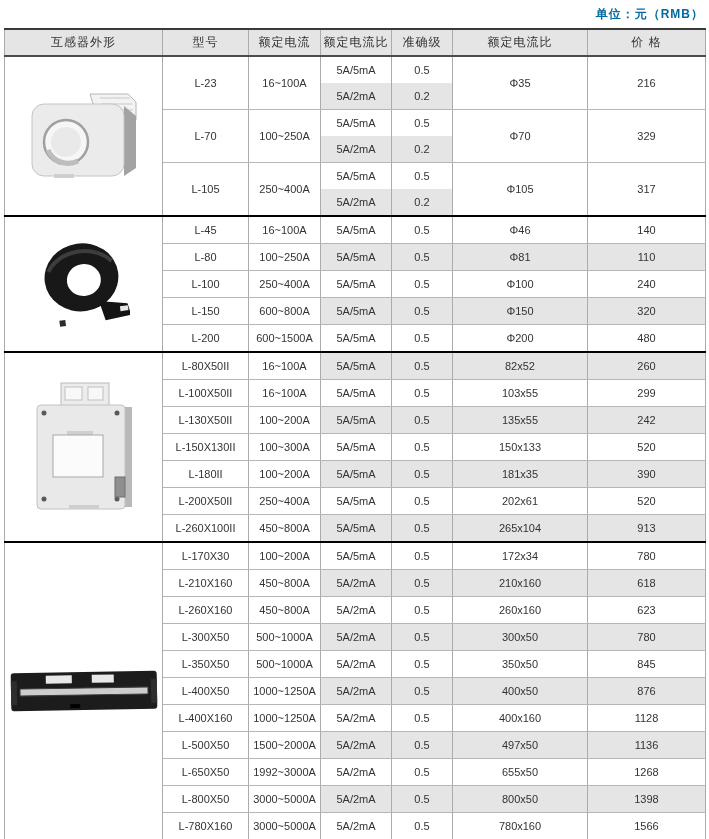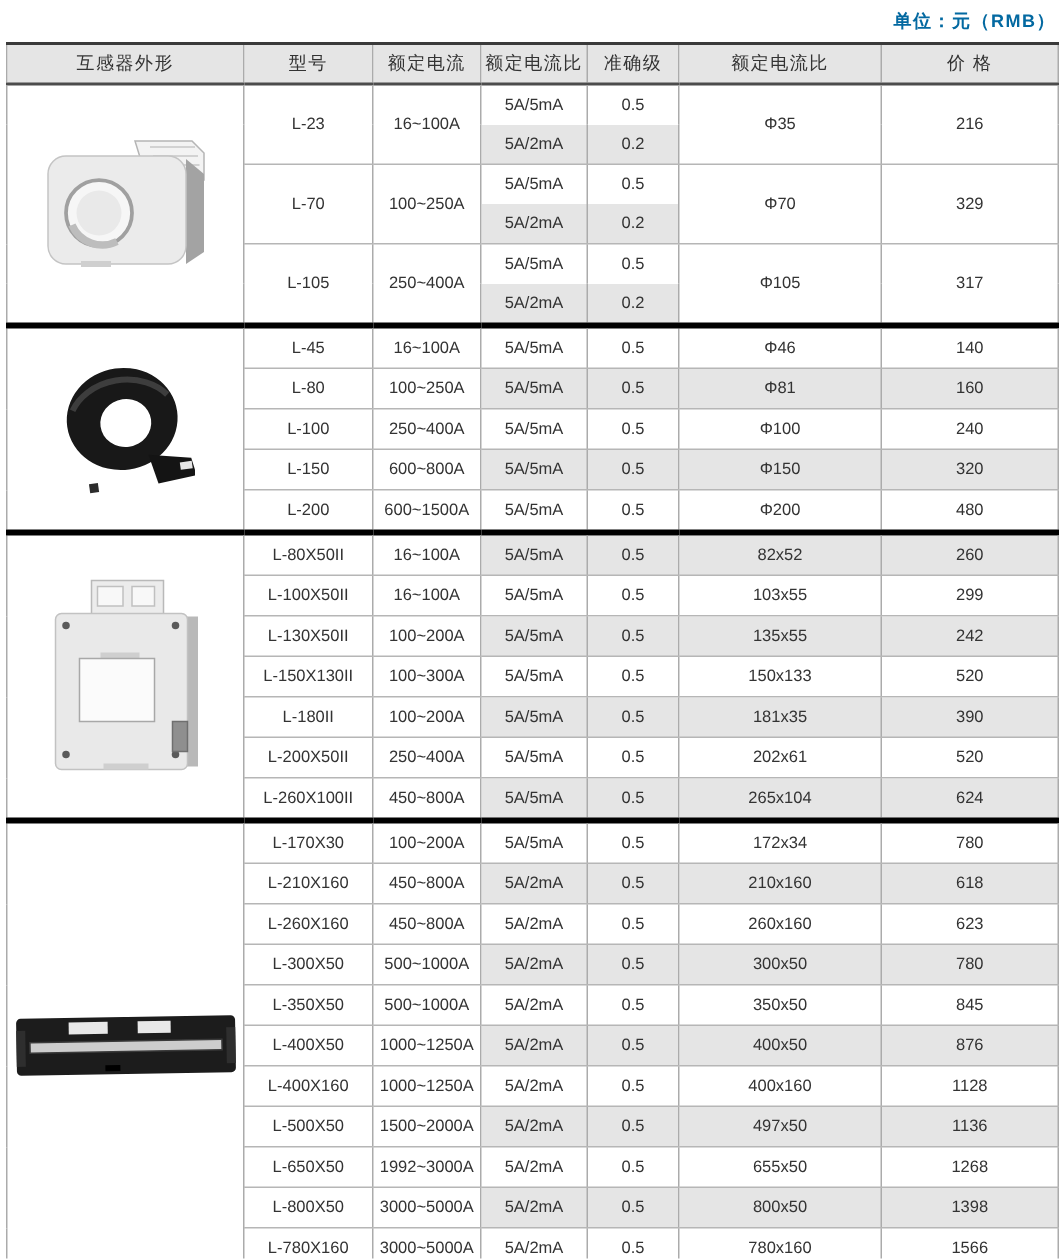--- a/index.html
+++ b/index.html
@@ -30,21 +30,21 @@
     font-size:11px; color:#333; padding:0 2px;
     overflow:hidden; white-space:nowrap;
   }
   th {
     height:25px; font-size:12px; font-weight:normal;
     letter-spacing:1px; border-bottom:2px solid #4c4c4c; background:#e5e5e5;margin-left:11px;
   }
   td { height:26px; background:#fff; }
 
   td.rb { border-bottom:1px solid #b6b6b6; }  
-  td.sb { border-bottom:4px solid #000000; }  
+  td.sb { border-bottom:2px solid #000000; }  
   td.nb { border-bottom:none; }               
 
   td.shade { background:#e5e5e5; }
   td.img-cell { background:#fff; }
   td.img-cell svg { display:block; margin:0 auto; }
 </style>
 </head>
 <body>
 
 <div class="page">
@@ -141,21 +141,21 @@
           <td class="rb">0.5</td>
           <td class="rb">Φ46</td>
           <td class="rb">140</td>
         </tr>
         <tr>
           <td class="rb">L-80</td>
           <td class="rb">100~250A</td>
           <td class="rb shade">5A/5mA</td>
           <td class="rb shade">0.5</td>
           <td class="rb shade">Φ81</td>
-          <td class="rb shade">160</td>
+          <td class="rb shade">110</td>
         </tr>
         <tr>
           <td class="rb">L-100</td>
           <td class="rb">250~400A</td>
           <td class="rb">5A/5mA</td>
           <td class="rb">0.5</td>
           <td class="rb">Φ100</td>
           <td class="rb">240</td>
         </tr>
         <tr>
@@ -238,21 +238,21 @@
           <td class="rb">0.5</td>
           <td class="rb">202x61</td>
           <td class="rb">520</td>
         </tr>
         <tr>
           <td class="sb">L-260X100II</td>
           <td class="sb">450~800A</td>
           <td class="sb shade">5A/5mA</td>
           <td class="sb shade">0.5</td>
           <td class="sb shade">265x104</td>
-          <td class="sb shade">624</td>
+          <td class="sb shade">913</td>
         </tr>
         <tr>
           <td rowspan="11" class="img-cell sb">
             <svg width="152" height="62" viewBox="0 0 152 62">
               <g transform="rotate(-1 76 31)">
                 <rect x="3" y="12" width="146" height="38" rx="3" fill="#1c1c1c"></rect>
                 <rect x="38" y="15" width="26" height="8" fill="#e8e8e8"></rect>
                 <rect x="84" y="15" width="22" height="8" fill="#e8e8e8"></rect>
                 <rect x="12" y="28" width="128" height="7" fill="#cdcdcd" stroke="#3a3a3a"></rect>
                 <rect x="3" y="20" width="6" height="24" fill="#2e2e2e"></rect>

